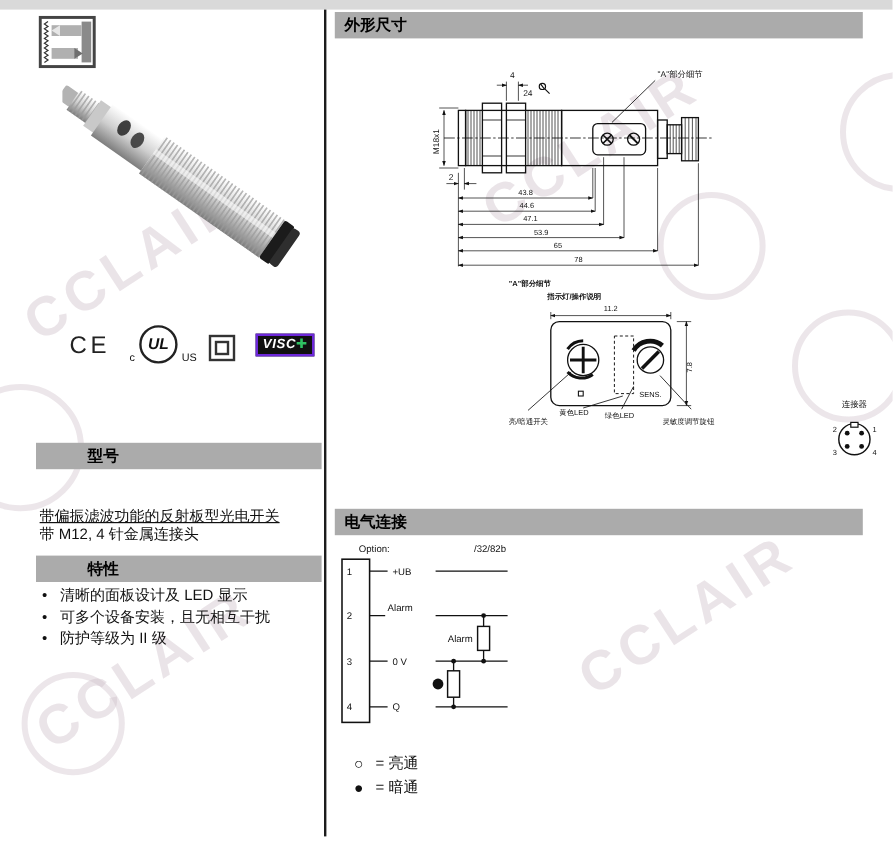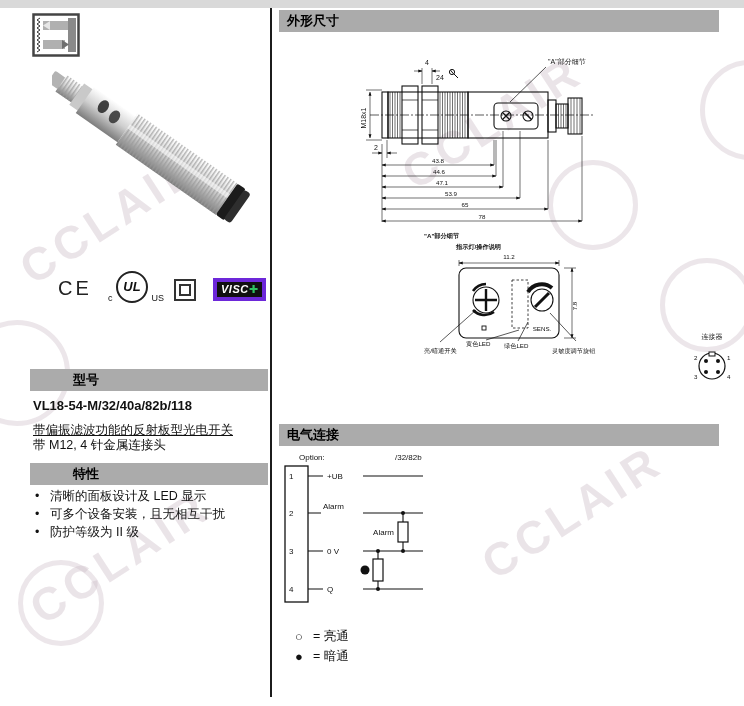--- a/index.html
+++ b/index.html
@@ -20,21 +20,21 @@
   .ce{position:absolute;left:58px;top:277px;font-size:20px;letter-spacing:3px;color:#222;}
   .ulwrap{position:absolute;left:108px;top:271px;width:56px;height:34px;font-size:9px;}
   .ulc{position:absolute;left:0;bottom:2px;}
   .ulcircle{position:absolute;left:8px;top:0;width:28px;height:28px;border:2.5px solid #222;
             border-radius:50%;text-align:center;line-height:28px;font-weight:bold;font-style:italic;font-size:13px;}
   .ulus{position:absolute;right:0;bottom:2px;}
   .sqsq{position:absolute;left:174px;top:279px;width:18px;height:18px;border:2px solid #333;
         display:flex;align-items:center;justify-content:center;}
   .sqsq .inner{width:8px;height:8px;border:2px solid #333;}
   .visco{position:absolute;left:213px;top:278px;height:15px;padding:0 4px;background:#101010;
-         border:4px solid #6d28d9;color:#fff;font-weight:bold;font-style:italic;font-size:11px;
+         border:2px solid #6d28d9;color:#fff;font-weight:bold;font-style:italic;font-size:11px;
          line-height:15px;letter-spacing:.5px;}
   .visco .plus{color:#2fc162;font-style:normal;}
   
   .wm{position:absolute;font-size:46px;font-weight:bold;letter-spacing:5px;color:#cfc0ca;
       opacity:.42;transform:rotate(-33deg);pointer-events:none;white-space:nowrap;}
   .ring{position:absolute;border:5px solid #cfc0ca;opacity:.4;border-radius:50%;pointer-events:none;}
   
   .legend{position:absolute;left:295px;top:628px;font-size:12.5px;}
   .legend .row{display:flex;align-items:center;margin-bottom:3px;}
   .legend .sym{width:18px;font-size:13px;}
@@ -106,21 +106,20 @@
     <span class="ulus">US</span>
   </div>
   <div class="sqsq">
       <div class="inner"></div>
     </div>
   <div class="visco">
     <span>VISC</span><span class="plus">✚</span>
   </div>
 
   <div class="hdr-bar hdr-left" style="top:369px;">型号</div>
-  <div class="model-num">VL18-54-M/32/40a/82b/118</div>
   <div class="desc" style="top:422px;text-decoration:underline;">带偏振滤波功能的反射板型光电开关</div>
   <div class="desc" style="top:437px;">带 M12, 4 针金属连接头</div>
 
   <div class="hdr-bar hdr-left" style="top:463px;">特性</div>
   <div class="features">
     <div class="fi">清晰的面板设计及 LED 显示</div>
     <div class="fi">可多个设备安装，且无相互干扰</div>
     <div class="fi">防护等级为 II 级</div>
   </div>
 

